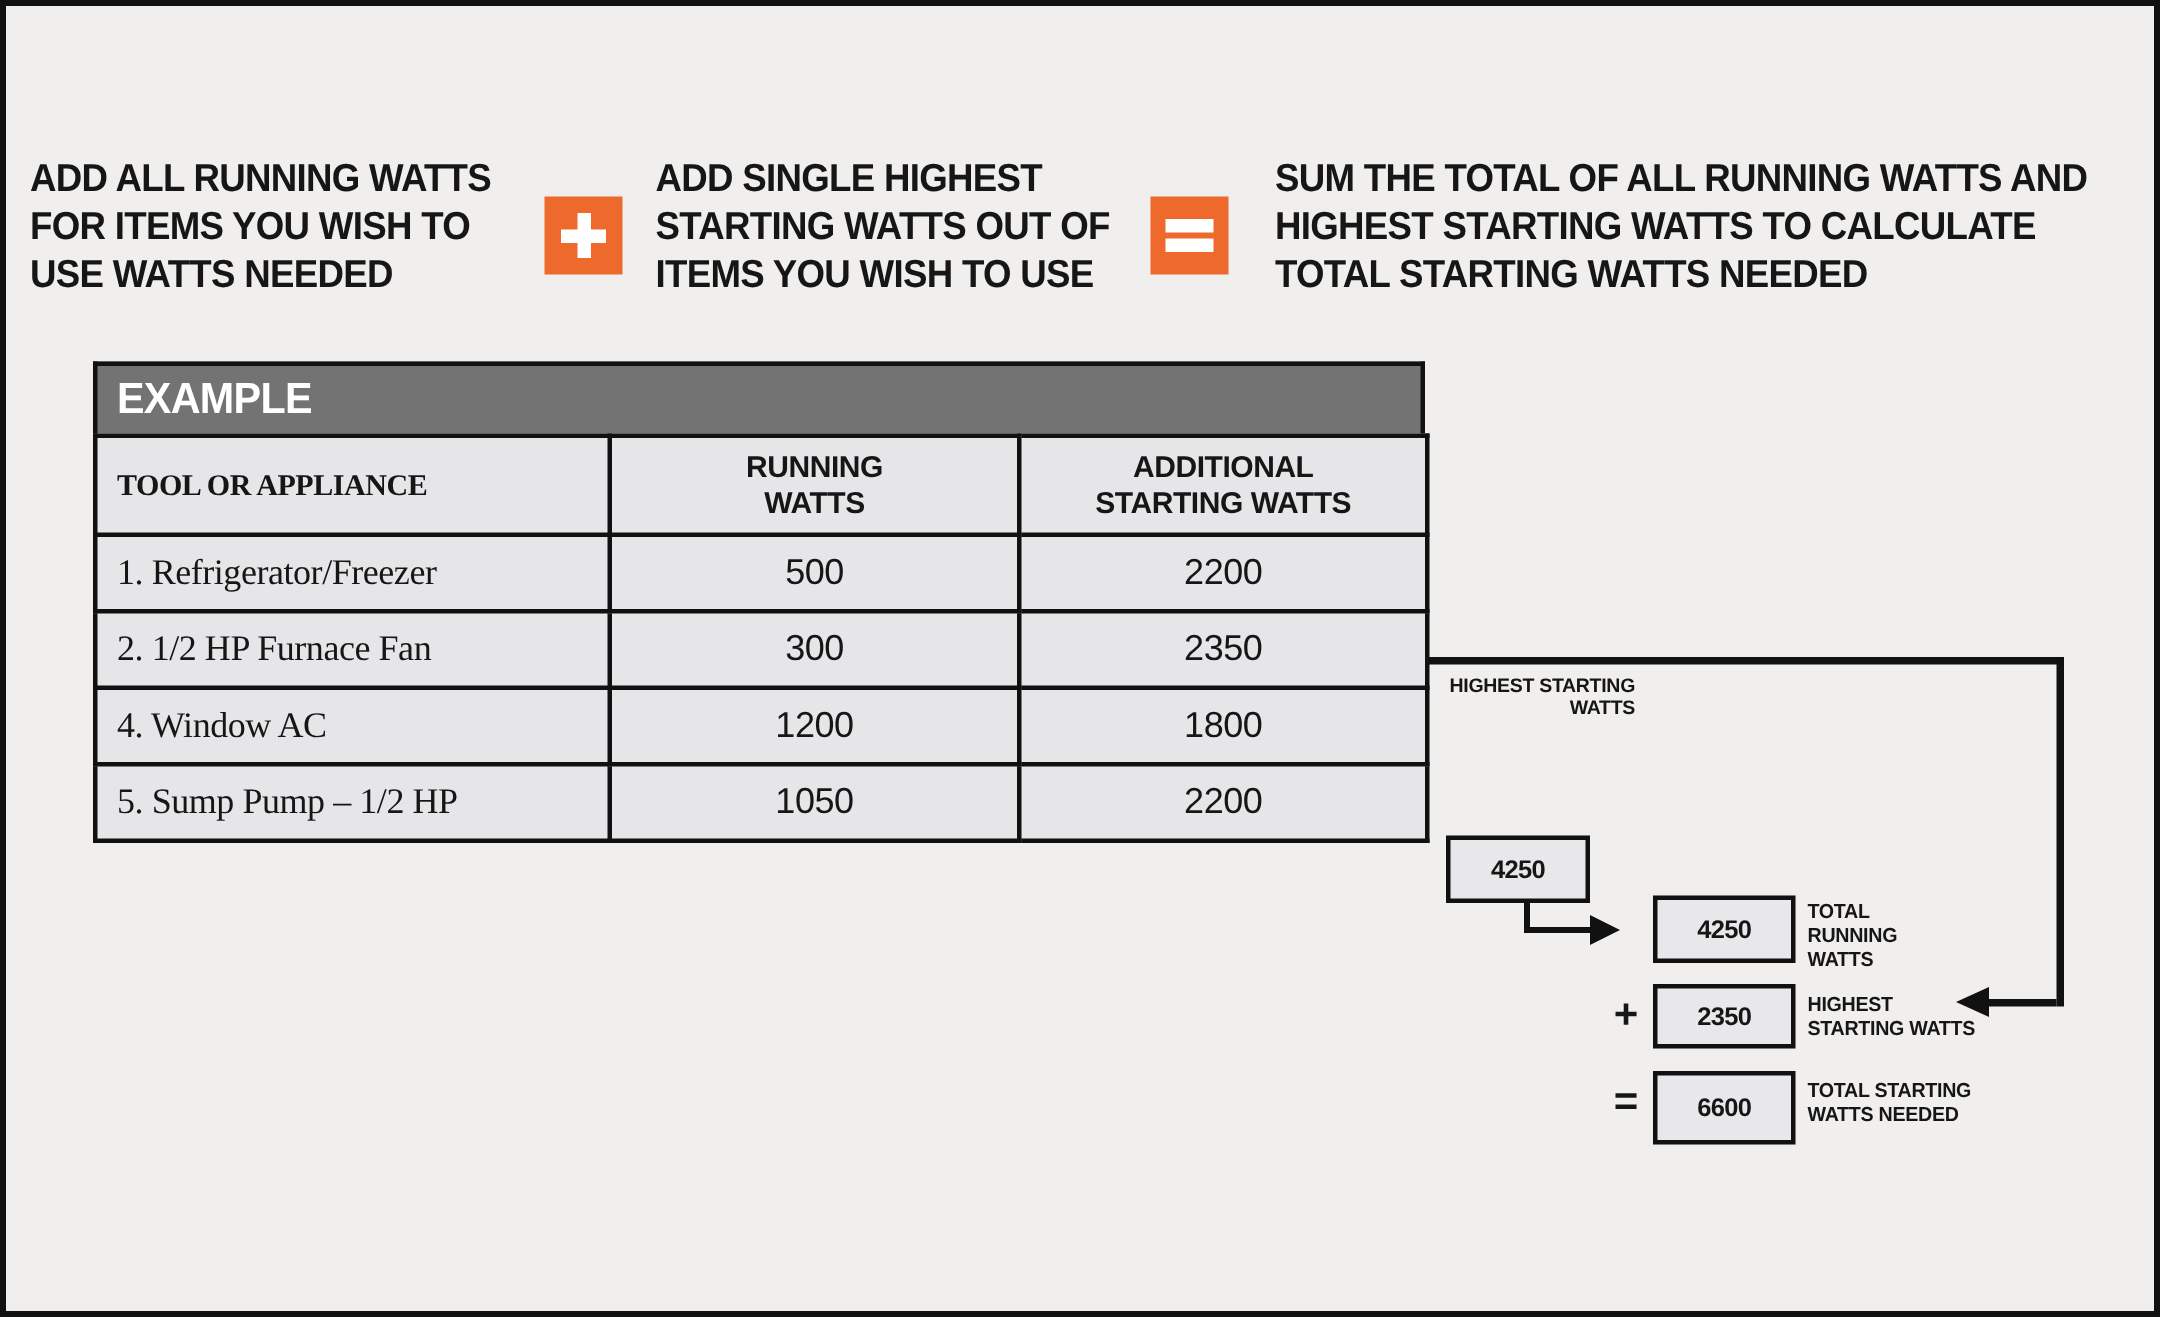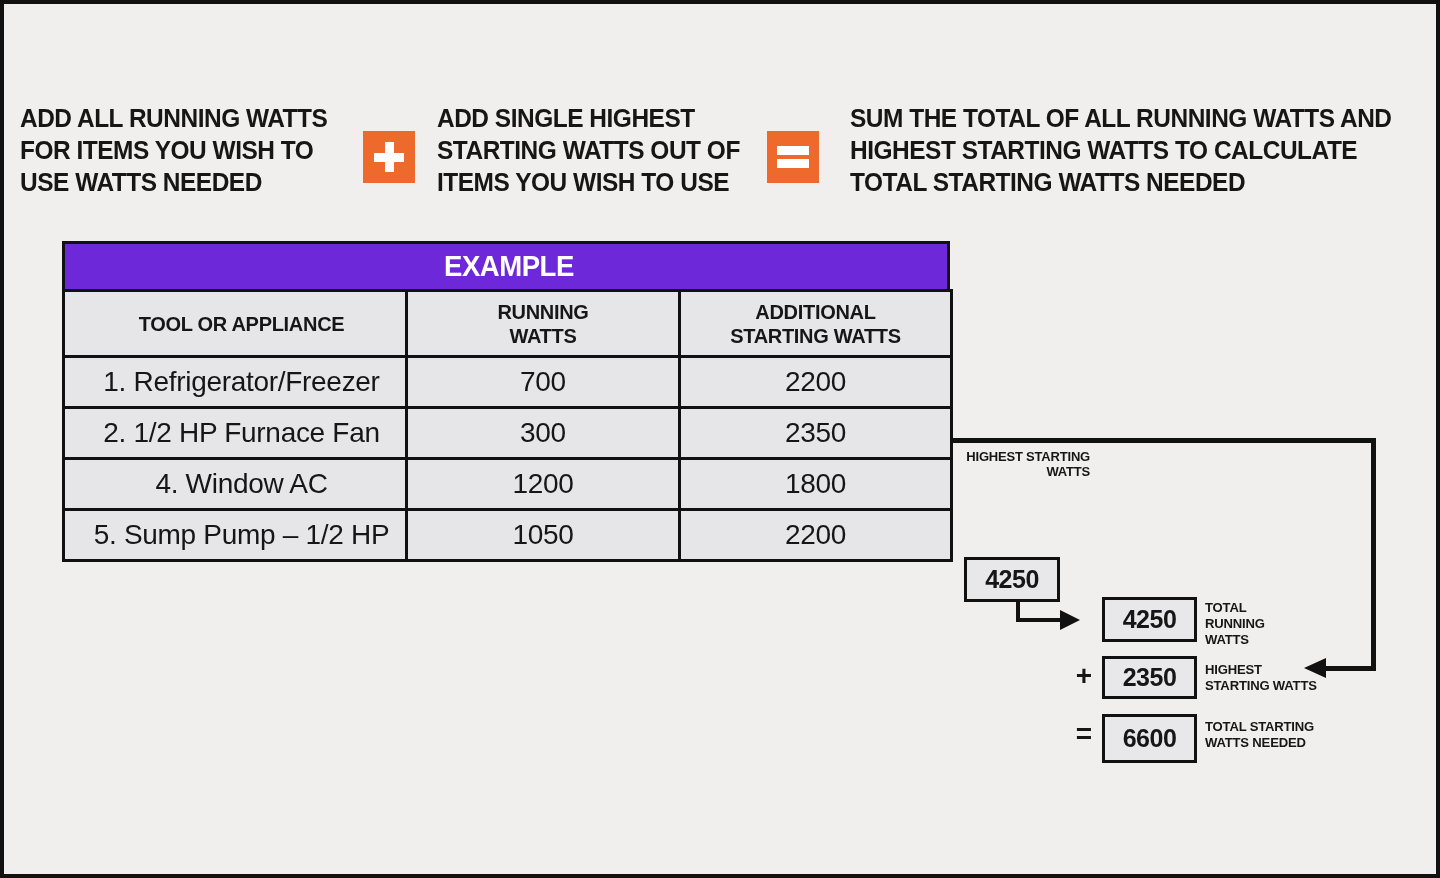--- a/index.html
+++ b/index.html
@@ -36,51 +36,51 @@
   }
   .op-square span { position:absolute; background:#fff; }
   .plus-h { left:11px; top:22px; width:30px; height:9px; }
   .plus-v { left:22px; top:11px; width:9px;  height:30px; }
   .eq-1   { left:10px; top:15px; width:32px; height:9px; }
   .eq-2   { left:10px; top:28px; width:32px; height:9px; }
 
   
   .table-wrap { position:absolute; left:62px; top:241px; width:888px; }
   .caption {
-    height:48px; background:#6d28d9; border:3px solid #111; border-bottom:none;
-    display:flex; align-items:center; padding-left:13px;justify-content:center;
+    height:48px; background:#737373; border:3px solid #111; border-bottom:none;
+    display:flex; align-items:center; padding-left:13px;
   }
   .caption-text {
     color:#fff; font-size:29px; font-weight:bold; letter-spacing:-0.5px;
     transform:scaleX(.95); transform-origin:left center;
   }
   table { width:888px; border-collapse:collapse; table-layout:fixed; }
   th, td { border:3px solid #111; background:#E6E6E8; }
   th {
     height:66px; font-size:20px; font-weight:bold; letter-spacing:-0.3px;
     text-align:center; line-height:24px; white-space:pre-line;
   }
-  th.col-appliance, td.col-appliance { text-align:center; padding-left:13px; }
-  td { height:51px; font-size:28px; letter-spacing:-0.3px; text-align:center; }
+  th.col-appliance, td.col-appliance { text-align:left; padding-left:13px;font-family:Liberation Serif, serif; }
+  td { height:51px; font-size:24px; letter-spacing:-0.3px; text-align:center; }
 
   
   .line { position:absolute; background:#111; }
   .arrow { position:absolute; width:0; height:0; }
   .arrow-left  { border-top:10px solid transparent; border-bottom:10px solid transparent; border-right:22px solid #111; }
   .arrow-right { border-top:10px solid transparent; border-bottom:10px solid transparent; border-left:20px solid #111; }
 
   
   .hsw-label {
     position:absolute; left:956px; top:449px; width:134px; text-align:right;
     font-size:13px; font-weight:bold; line-height:15px; letter-spacing:-0.2px;
   }
   .value-box {
     position:absolute; background:#E8E8EA; border:3px solid #111;
     display:flex; align-items:center; justify-content:center;
-    font-size:25px; font-weight:bold; letter-spacing:-0.5px;
+    font-size:17px; font-weight:bold; letter-spacing:-0.5px;
   }
   .flow-op {
     position:absolute; width:28px; text-align:center;
     font-size:28px; font-weight:bold;
   }
   .flow-label {
     position:absolute; left:1205px; font-size:13.5px; line-height:16px;
     font-weight:bold; letter-spacing:-0.2px; white-space:pre-line;
     transform:scaleX(.97); transform-origin:left top;
   }
@@ -135,21 +135,21 @@
       <tbody>
           <tr>
         <th class="col-appliance">TOOL OR APPLIANCE</th>
         <th>RUNNING
 WATTS</th>
         <th>ADDITIONAL
 STARTING WATTS</th>
       </tr>
       <tr>
         <td class="col-appliance">1. Refrigerator/Freezer</td>
-        <td>700</td>
+        <td>500</td>
         <td>2200</td>
       </tr>
       <tr>
         <td class="col-appliance">2. 1/2 HP Furnace Fan</td>
         <td>300</td>
         <td>2350</td>
       </tr>
       <tr>
         <td class="col-appliance">4. Window AC</td>
         <td>1200</td>

